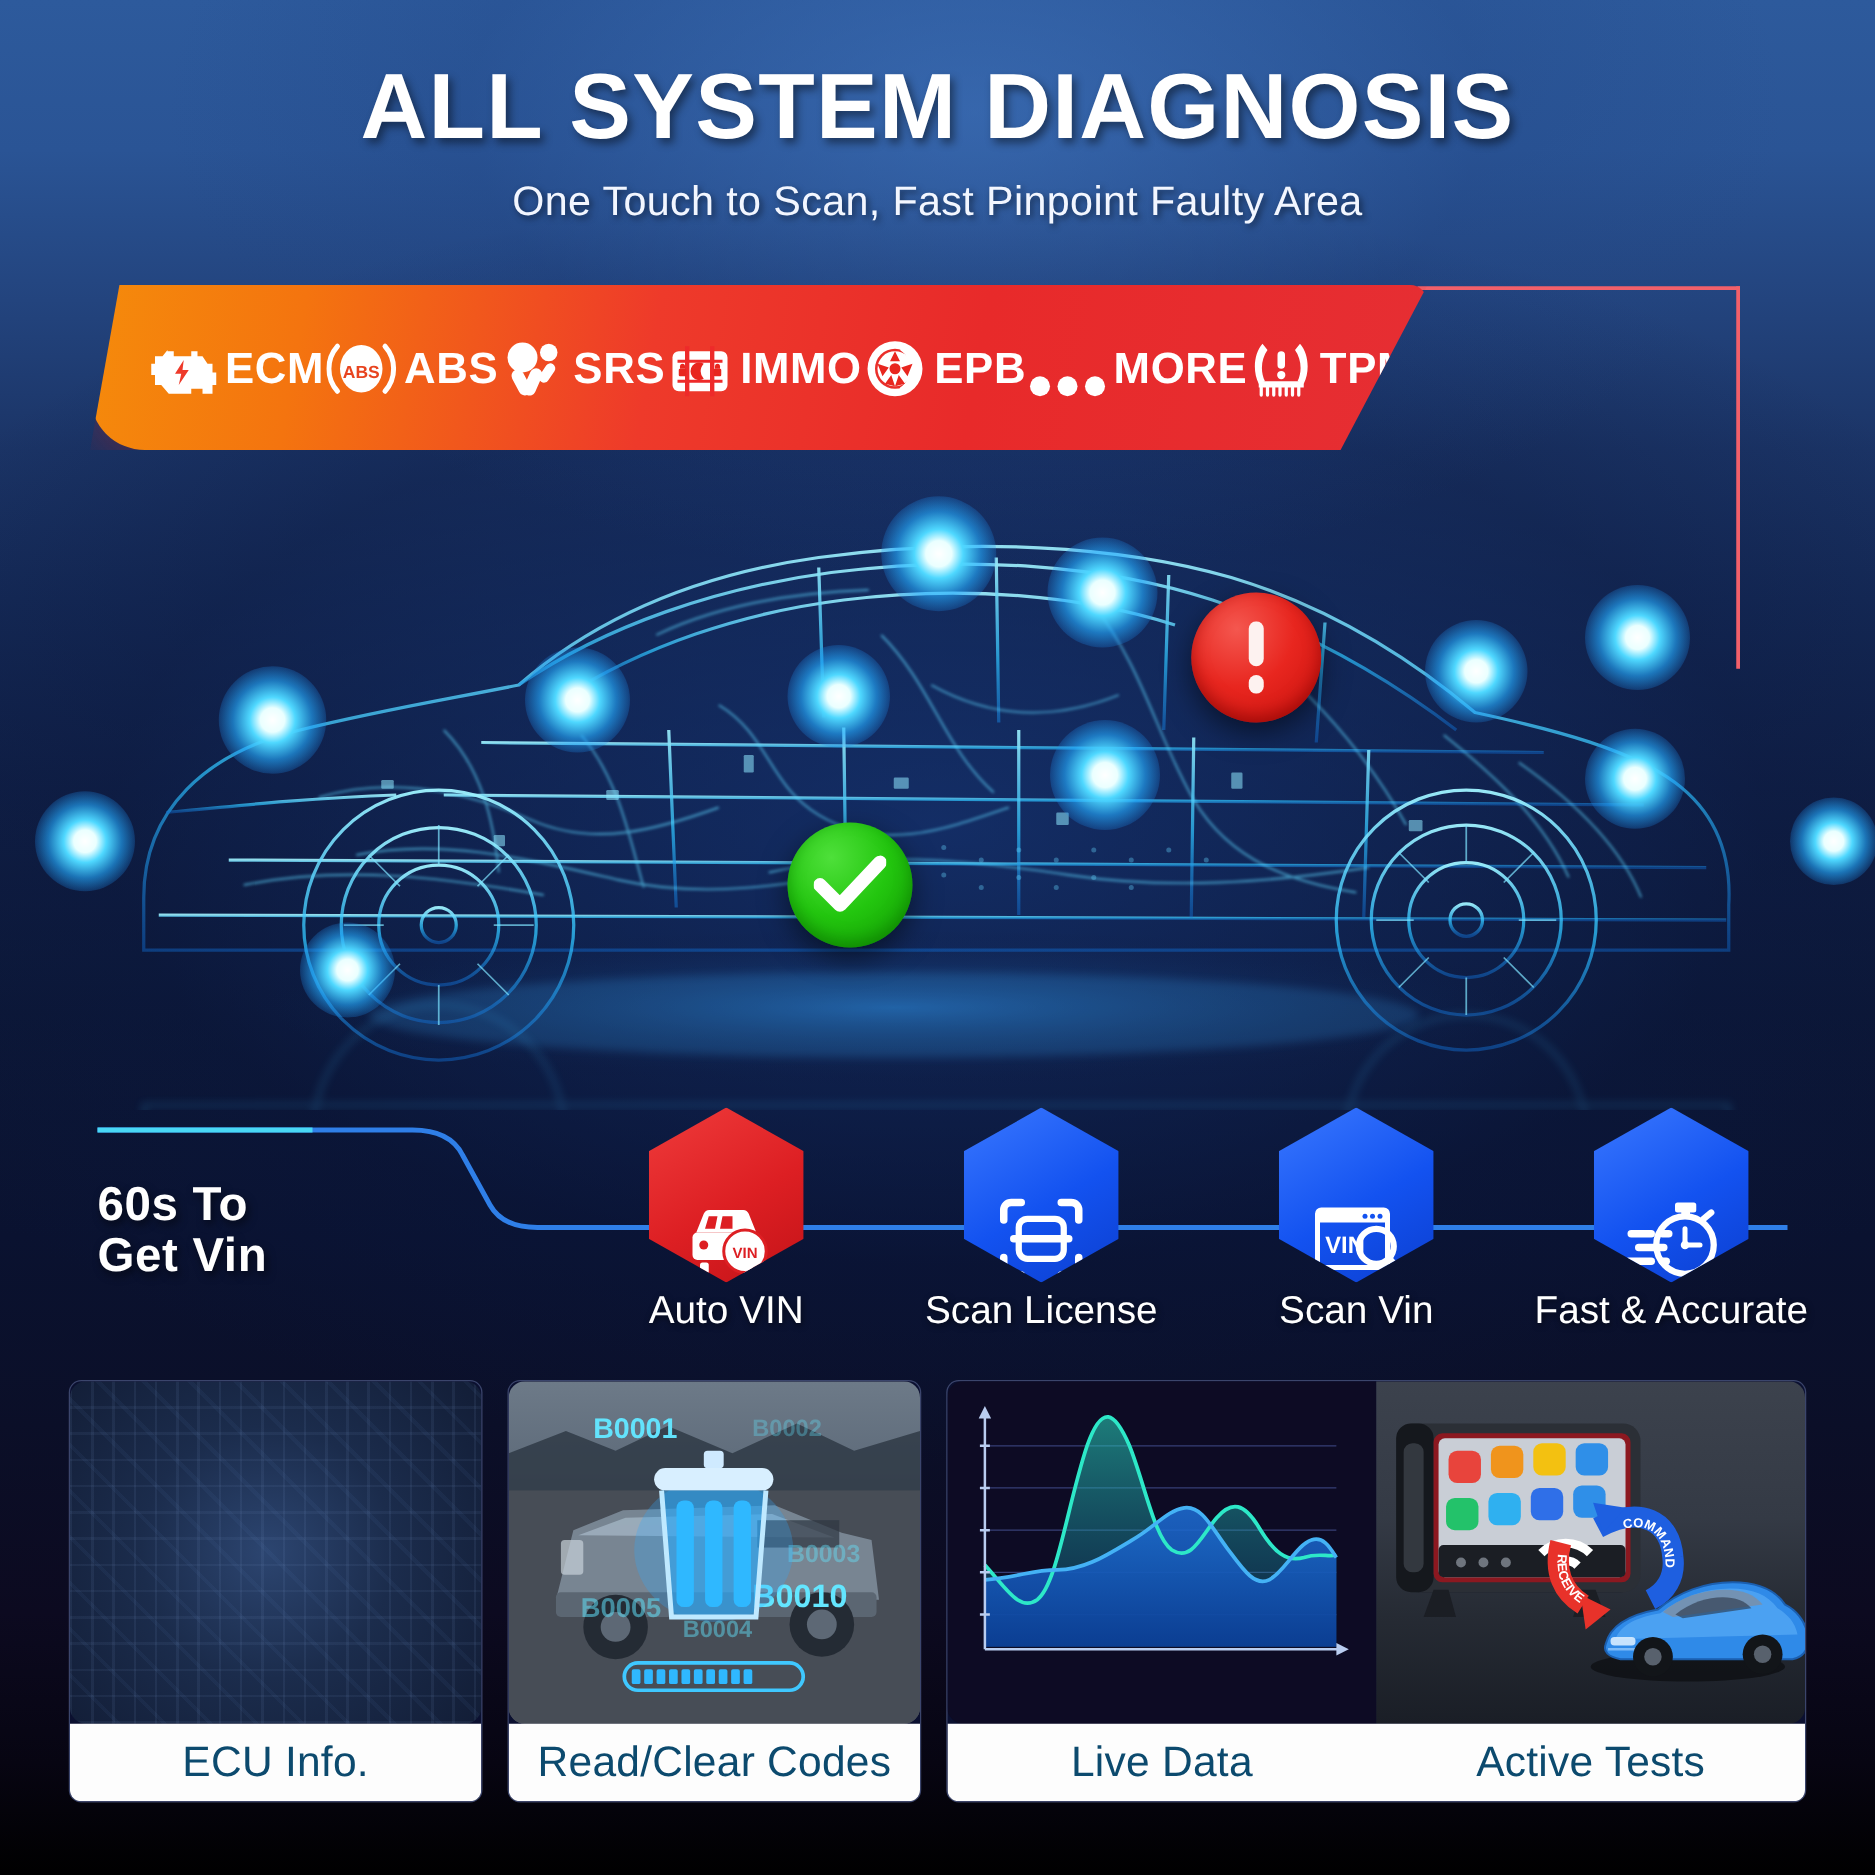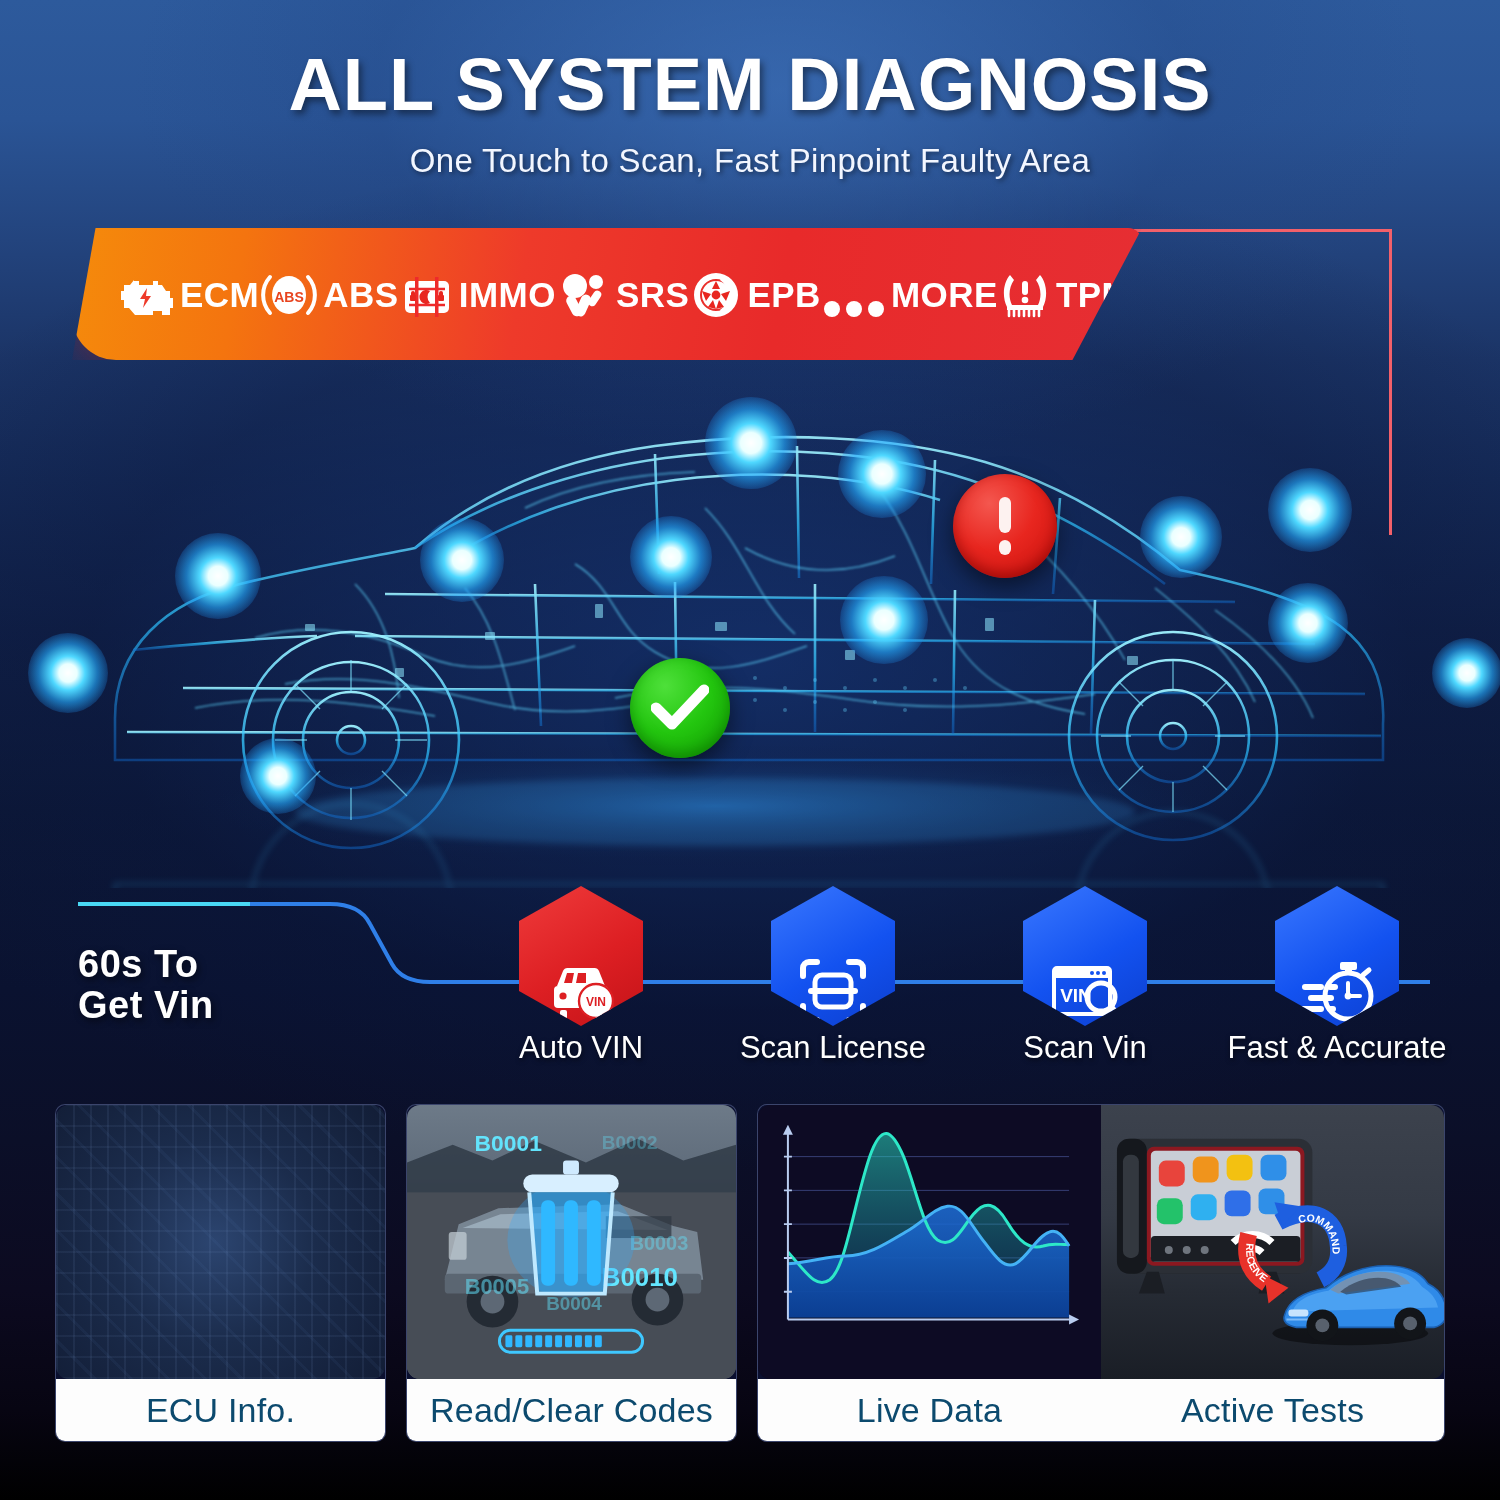--- a/index.html
+++ b/index.html
@@ -124,46 +124,46 @@
           <ellipse cx="28" cy="22" rx="17" ry="19" fill="#fff"></ellipse>
           <path d="M9 4a27 27 0 0 0 0 36M47 4a27 27 0 0 1 0 36" stroke="#fff" stroke-width="4" fill="none" stroke-linecap="round"></path>
           <text x="28" y="29" font-size="14" font-weight="bold" fill="#e8441f" text-anchor="middle" font-family="Liberation Sans, sans-serif">ABS</text>
         </svg>
       </div>
       <div class="lb">ABS</div>
     </div>
 
     <div class="badge">
       <div class="ic">
+        <svg width="52" height="46" viewBox="0 0 52 46">
+          <circle cx="17" cy="13" r="12" fill="#fff"></circle>
+          <circle cx="38" cy="9" r="7" fill="#fff"></circle>
+          <rect x="11" y="22" width="10" height="22" rx="5" fill="#fff" transform="rotate(-28 16 33)"></rect>
+          <rect x="20" y="21" width="10" height="23" rx="5" fill="#fff" transform="rotate(24 25 33)"></rect>
+          <rect x="33" y="17" width="8" height="17" rx="4" fill="#fff" transform="rotate(34 37 25)"></rect>
+        </svg>
+      </div>
+      <div class="lb">SRS</div>
+    </div>
+
+    <div class="badge">
+      <div class="ic">
         <svg width="52" height="44" viewBox="0 0 52 44">
           <rect x="4" y="6" width="44" height="32" rx="5" fill="#fff"></rect>
           <rect x="14" y="2" width="3.5" height="40" fill="#ee2a2a"></rect>
           <rect x="34" y="2" width="3.5" height="40" fill="#ee2a2a"></rect>
           <path d="M8 14h36M8 30h36" stroke="#ee2a2a" stroke-width="2.4"></path>
           <path d="M10 20v-2a2 2 0 0 1 4 0v2z" fill="#e8261f"></path>
           <rect x="9" y="20" width="6" height="6" rx="1" fill="#e8261f"></rect>
           <path d="M38 20v-2a2 2 0 0 1 4 0v2z" fill="#e8261f"></path>
           <rect x="37" y="20" width="6" height="6" rx="1" fill="#e8261f"></rect>
           <path d="M29 16a7 7 0 1 0 0 12 8.5 8.5 0 0 1 0-12z" fill="#e8261f"></path>
         </svg>
       </div>
       <div class="lb">IMMO</div>
-    </div>
-
-    <div class="badge">
-      <div class="ic">
-        <svg width="52" height="46" viewBox="0 0 52 46">
-          <circle cx="17" cy="13" r="12" fill="#fff"></circle>
-          <circle cx="38" cy="9" r="7" fill="#fff"></circle>
-          <rect x="11" y="22" width="10" height="22" rx="5" fill="#fff" transform="rotate(-28 16 33)"></rect>
-          <rect x="20" y="21" width="10" height="23" rx="5" fill="#fff" transform="rotate(24 25 33)"></rect>
-          <rect x="33" y="17" width="8" height="17" rx="4" fill="#fff" transform="rotate(34 37 25)"></rect>
-        </svg>
-      </div>
-      <div class="lb">SRS</div>
     </div>
 
     <div class="badge">
       <div class="ic">
         <svg width="50" height="48" viewBox="0 0 50 48">
           <path d="M25 2a22 22 0 1 1 0 44 22 22 0 0 1 0-44zm0 6a16 16 0 1 0 0 32 16 16 0 0 0 0-32z" fill="#fff"></path>
           <path d="M32 4a23 23 0 0 1 0 40l-3-5a18 18 0 0 0 0-30z" fill="#fff"></path>
           <circle cx="25" cy="24" r="14" fill="#fff"></circle>
           <circle cx="25" cy="24" r="4.4" fill="#e8261f"></circle>
           <path d="M25 10l4 8h-8zM11 20l9 3-5 7zM39 20l-9 3 5 7zM17 36l5-7 3 9zM33 36l-5-7-3 9z" fill="#e8261f"></path>

